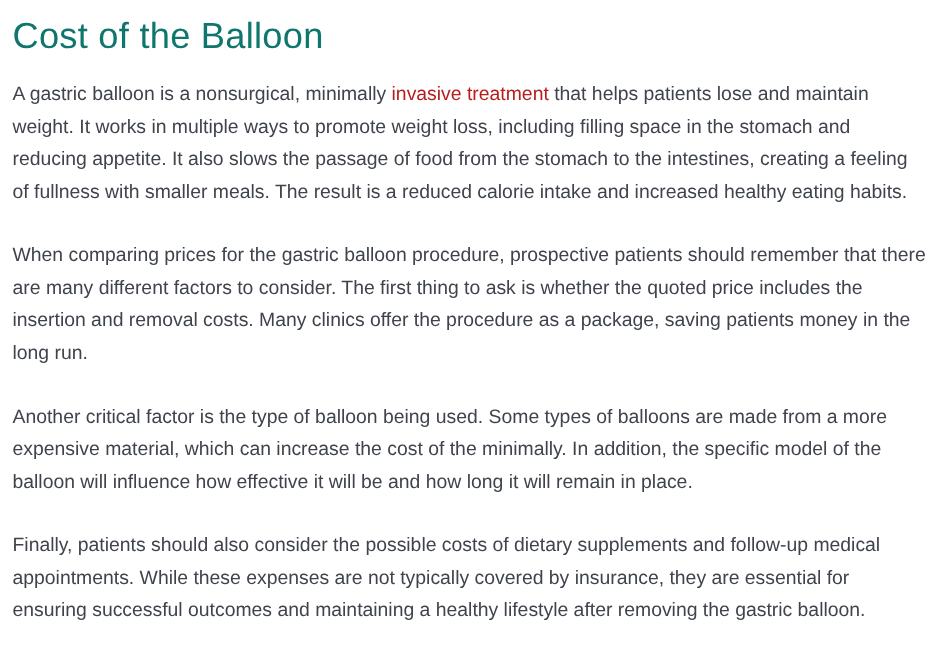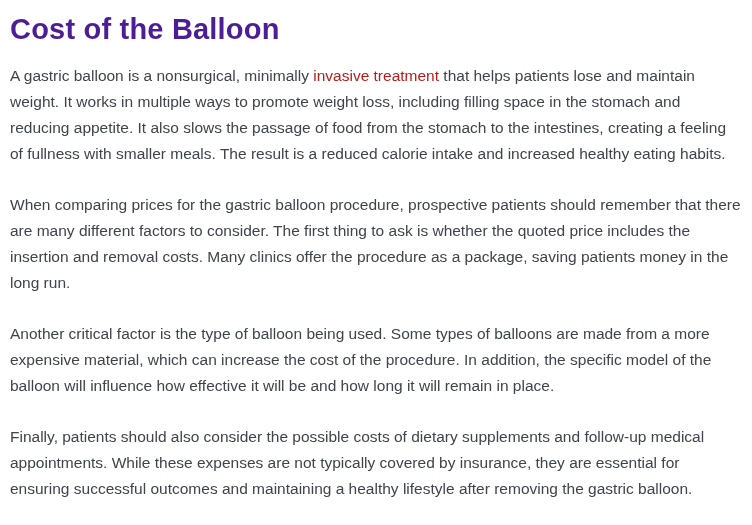--- a/index.html
+++ b/index.html
@@ -15,23 +15,23 @@
   }
   .article {
     box-sizing: border-box;
     width: 752px;
     padding: 9px 9px 0 10px;
   }
   .page-title {
     margin: 2px 0 16px 0;
     font-size: 29px;
     line-height: 36px;
-    font-weight: 700;
+    font-weight: 400;
     letter-spacing: 0.2px;
-    color: #4c1d95;
+    color: #0f766e;
   }
   .body-paragraph {
     margin: 0 0 25px 0;
     font-size: 15.5px;
     line-height: 26px;
     color: #3f444c;
     max-width: 733px;
   }
   .inline-link {
     color: #b91c1c;
@@ -43,17 +43,17 @@
 <body>
 
 <div class="article">
 
   <h1 class="page-title">Cost of the Balloon</h1>
 
   <p class="body-paragraph"><span>A gastric balloon is a nonsurgical, minimally </span><a class="inline-link" href="#">invasive treatment</a><span> that helps patients lose and maintain weight. It works in multiple ways to promote weight loss, including filling space in the stomach and reducing appetite. It also slows the passage of food from the stomach to the intestines, creating a feeling of fullness with smaller meals. The result is a reduced calorie intake and increased healthy eating habits.</span></p>
 
   <p class="body-paragraph">When comparing prices for the gastric balloon procedure, prospective patients should remember that there are many different factors to consider. The first thing to ask is whether the quoted price includes the insertion and removal costs. Many clinics offer the procedure as a package, saving patients money in the long run.</p>
 
-  <p class="body-paragraph">Another critical factor is the type of balloon being used. Some types of balloons are made from a more expensive material, which can increase the cost of the procedure. In addition, the specific model of the balloon will influence how effective it will be and how long it will remain in place.</p>
+  <p class="body-paragraph">Another critical factor is the type of balloon being used. Some types of balloons are made from a more expensive material, which can increase the cost of the minimally. In addition, the specific model of the balloon will influence how effective it will be and how long it will remain in place.</p>
 
   <p class="body-paragraph">Finally, patients should also consider the possible costs of dietary supplements and follow-up medical appointments. While these expenses are not typically covered by insurance, they are essential for ensuring successful outcomes and maintaining a healthy lifestyle after removing the gastric balloon.</p>
 
 </div>
 
 </body></html>

